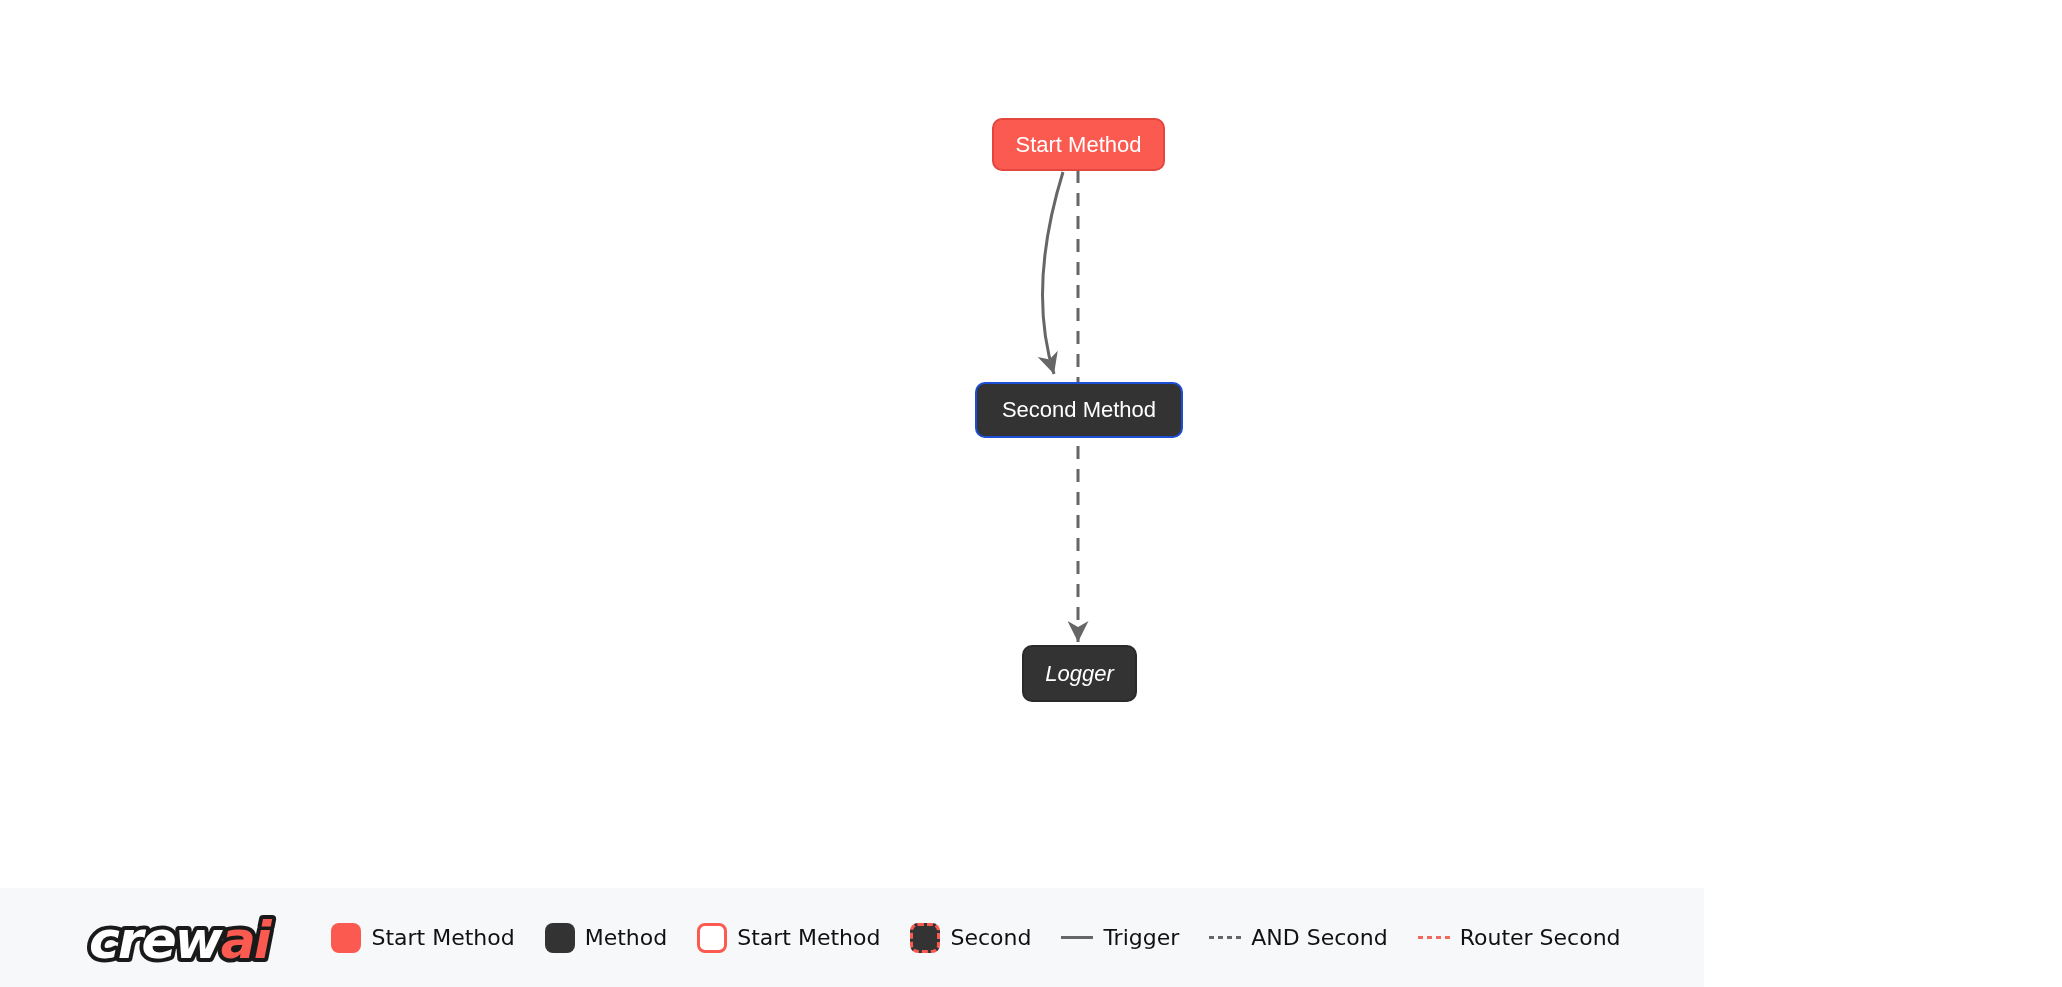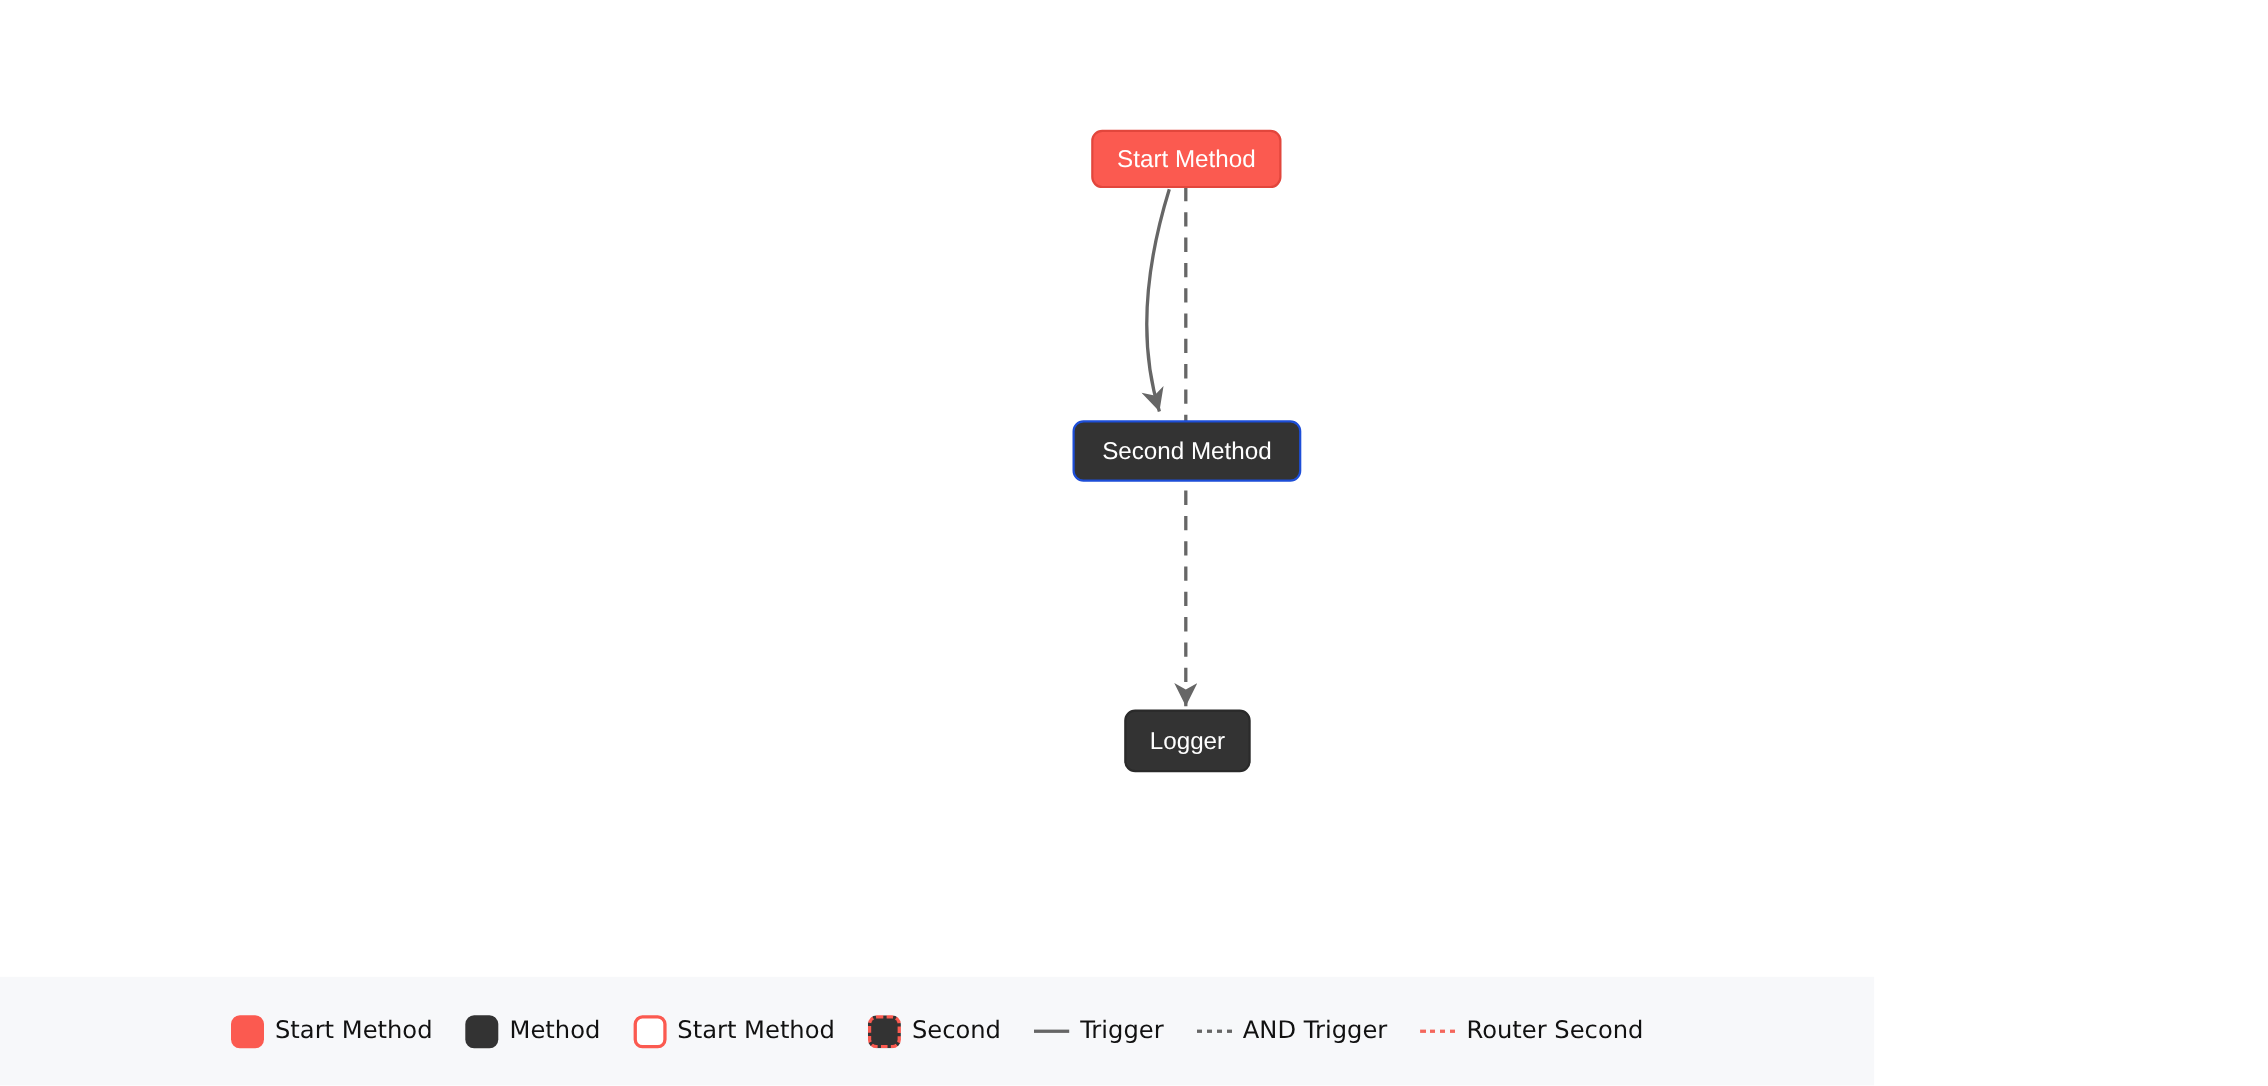--- a/index.html
+++ b/index.html
@@ -42,20 +42,21 @@
   }
   .node-second {
     left: 975px;  top: 382px;  width: 208px; height: 56px;
     background: #333333;
     border: 2px solid #1d4ed8;
   }
   .node-logger {
     left: 1022px; top: 645px;  width: 115px; height: 57px;
     background: #333333;
     border: 2px solid #2A2A2A;
+    font-style: italic;
   }
   .legend {
     position: absolute;
     left: 0;
     top: 888px;
     width: 100%;
     height: 99px;
     background: #F7F8FA;
     z-index: 3;
     display: flex;
@@ -113,20 +114,27 @@
   </svg>
 
   <div class="node node-start">Start Method</div>
 
   <div class="node node-second">Second Method</div>
 
   <div class="node node-logger">Logger</div>
 
   <div class="legend">
 
+    <div class="logo">
+      <svg width="218" height="80" viewBox="0 0 218 80">
+        <text x="6" y="60" font-family="DejaVu Sans, sans-serif" font-weight="bold" font-style="italic" font-size="52" letter-spacing="-2" stroke="#1a1a1a" stroke-width="8" stroke-linejoin="round" paint-order="stroke">
+          <tspan fill="#ffffff">crew</tspan><tspan fill="#FB5A50">ai</tspan>
+        </text>
+      </svg>
+    </div>
 
     <div class="legend-item">
       <span class="swatch sw-start"></span>
       <span class="legend-label">Start Method</span>
     </div>
 
     <div class="legend-item">
       <span class="swatch sw-method"></span>
       <span class="legend-label">Method</span>
     </div>
@@ -141,21 +149,21 @@
       <span class="legend-label">Second</span>
     </div>
 
     <div class="legend-item">
       <span class="swatch sw-line sw-trigger"></span>
       <span class="legend-label">Trigger</span>
     </div>
 
     <div class="legend-item">
       <span class="swatch sw-line sw-and-trigger"></span>
-      <span class="legend-label">AND Trigger</span>
+      <span class="legend-label">AND Second</span>
     </div>
 
     <div class="legend-item">
       <span class="swatch sw-line sw-router-trigger"></span>
       <span class="legend-label">Router Second</span>
     </div>
 
   </div>
 </div>
 

